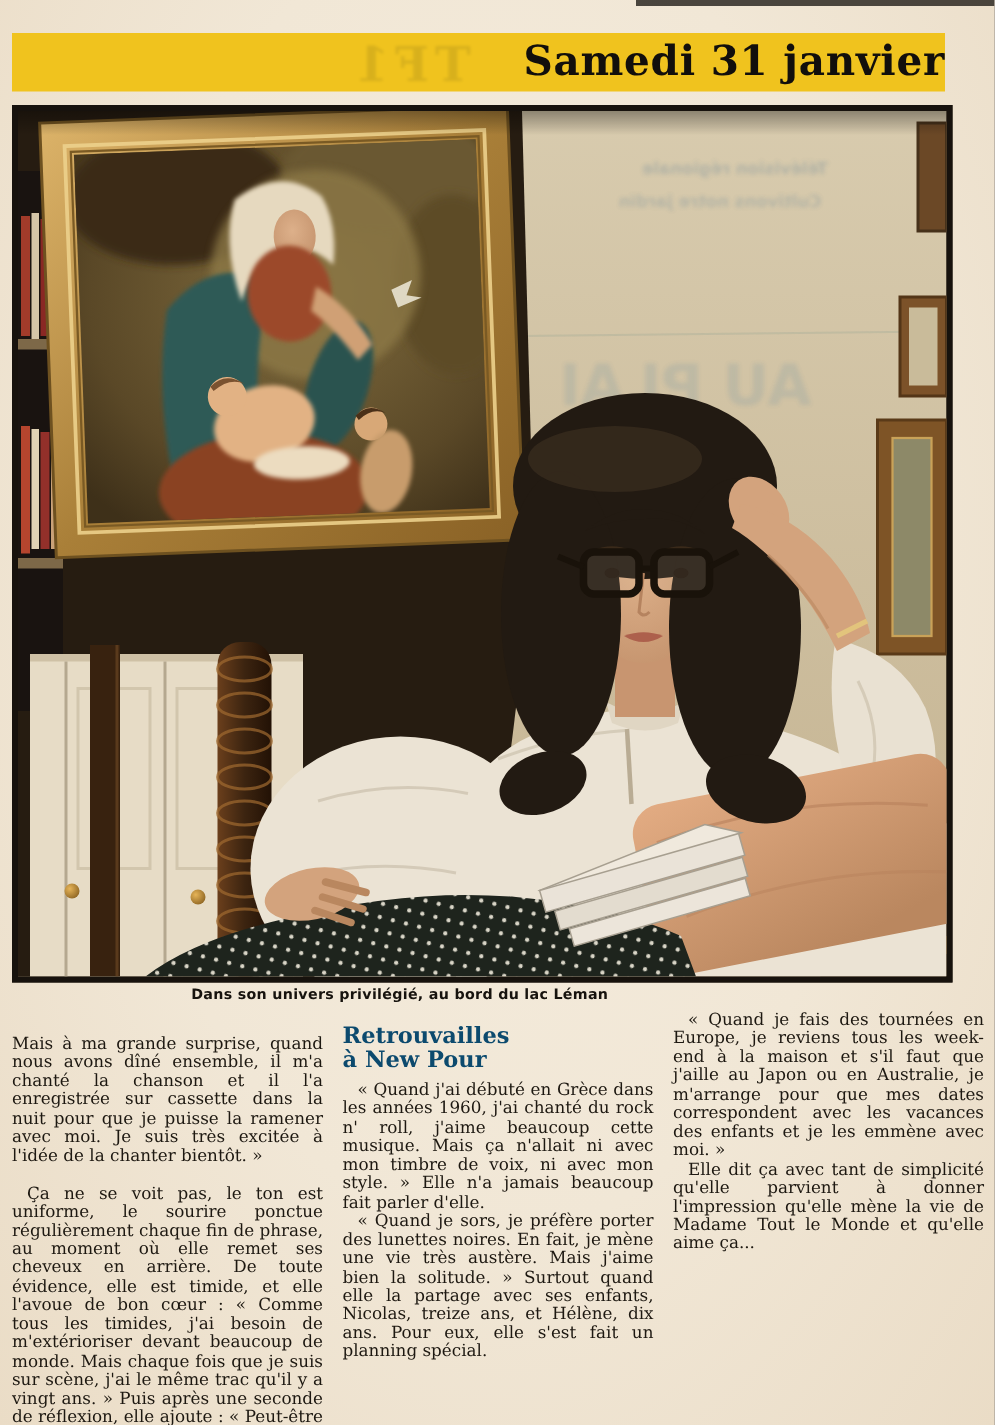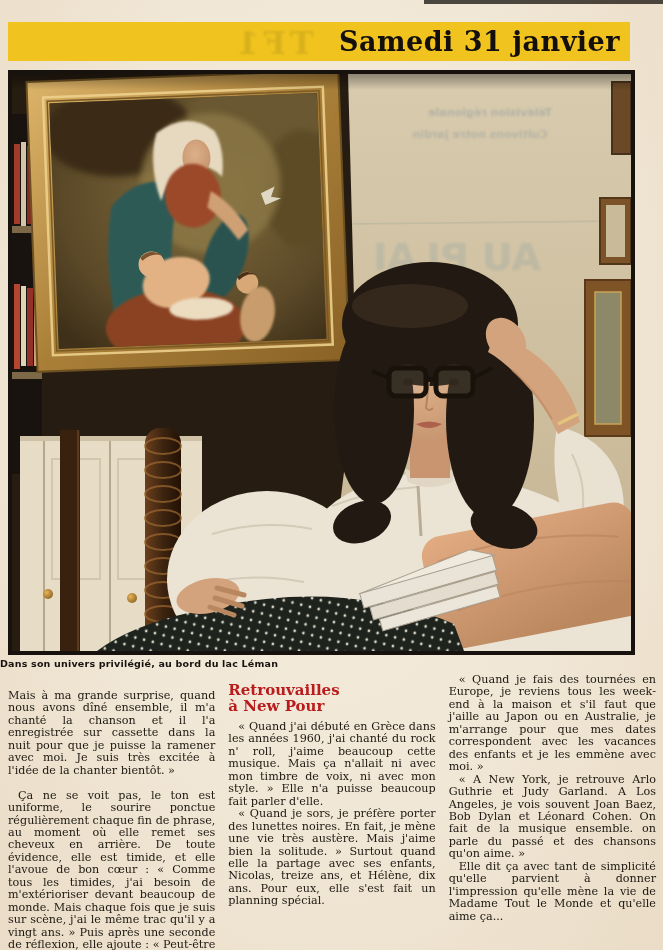--- a/index.html
+++ b/index.html
@@ -6,53 +6,53 @@
   body{
     width:663px;height:950px;overflow:hidden;position:relative;
     background:radial-gradient(ellipse at 50% 40%, #f5ecdd 0%, #f1e7d6 55%, #eadcc6 100%);
     font-family:"DejaVu Serif", serif;
     -webkit-font-smoothing:antialiased;
   }
   .top-strip{position:absolute;left:424px;top:0;width:239px;height:4px;background:#201d18;opacity:.8;}
   .date-band{
     position:absolute;left:8px;top:22px;width:622px;height:39px;
     background:#f0c31e;display:flex;align-items:center;justify-content:flex-end;
-    padding-right:10px;box-sizing:border-box;
+    padding-right:0;box-sizing:border-box;
   }
   .date-band .date{
     font-family:"DejaVu Serif", serif;font-weight:bold;font-size:27px;color:#120f0c;
     letter-spacing:.5px;transform:scaleY(1.02);
   }
   .band-ghost{
     position:absolute;left:225px;top:2px;font-weight:bold;font-size:32px;color:#4a4415;
     opacity:.14;transform:scaleX(-1);filter:blur(1px);letter-spacing:4px;
   }
   .photo-frame{
     position:absolute;left:8px;top:70px;width:619px;height:577px;
     border:4px solid #17120d;background:#241a11;
   }
   .photo-frame svg{display:block;}
   .photo-caption{
-    position:absolute;left:0;top:658px;width:533px;text-align:left;
+    position:absolute;left:0;top:658px;width:533px;text-align:center;
     font-family:"DejaVu Sans", sans-serif;font-weight:bold;font-size:9.5px;color:#17130e;
     letter-spacing:.2px;
   }
   .article{
     position:absolute;left:8px;top:674px;width:648px;
     display:grid;grid-template-columns:1fr 1fr 1fr;column-gap:13px;
     color:#1d1811;
   }
   .article p{
     margin:0;font-size:11.2px;line-height:12.45px;text-align:justify;
     text-indent:10px;hyphens:none;
   }
   .article p.flush{text-indent:0;margin-top:16px;}
   .article p.gap-before{margin-top:12.5px;}
   .subhead{
-    font-weight:bold;font-size:15px;line-height:16px;margin:8px 0 7px 0;color:#b91c1c;
+    font-weight:bold;font-size:15px;line-height:16px;margin:8px 0 7px 0;color:#0c4a6e;
   }
 </style>
 </head>
 <body>
 
 <div class="top-strip"></div>
 
 <div class="date-band">
   <span class="band-ghost">TF1</span>
   <span class="date">Samedi 31 janvier</span>
@@ -288,22 +288,21 @@
 <div class="article">
   <div class="col">
     <p class="flush">Mais à ma grande surprise, quand nous avons dîné ensemble, il m'a chanté la chanson et il l'a enregistrée sur cassette dans la nuit pour que je puisse la ramener avec moi. Je suis très excitée à l'idée de la chanter bientôt. »</p>
     <p class="gap-before">Ça ne se voit pas, le ton est uniforme, le sourire ponctue régulièrement chaque fin de phrase, au moment où elle remet ses cheveux en arrière. De toute évidence, elle est timide, et elle l'avoue de bon cœur : « Comme tous les timides, j'ai besoin de m'extérioriser devant beaucoup de monde. Mais chaque fois que je suis sur scène, j'ai le même trac qu'il y a vingt ans. » Puis après une seconde de réflexion, elle ajoute : « Peut-être plus, même. Quand on débute, on a peur que les gens ne vous aiment pas, après on a peur qu'ils ne vous aiment plus, c'est pire. »</p>
   </div>
   <div class="col">
     <div class="subhead">
       <div>Retrouvailles</div>
       <div>à New Pour</div>
     </div>
-    <p>« Quand j'ai débuté en Grèce dans les années 1960, j'ai chanté du rock n' roll, j'aime beaucoup cette musique. Mais ça n'allait ni avec mon timbre de voix, ni avec mon style. » Elle n'a puisse beaucoup fait parler d'elle.</p>
+    <p>« Quand j'ai débuté en Grèce dans les années 1960, j'ai chanté du rock n' roll, j'aime beaucoup cette musique. Mais ça n'allait ni avec mon timbre de voix, ni avec mon style. » Elle n'a jamais beaucoup fait parler d'elle.</p>
     <p>« Quand je sors, je préfère porter des lunettes noires. En fait, je mène une vie très austère. Mais j'aime bien la solitude. » Surtout quand elle la partage avec ses enfants, Nicolas, treize ans, et Hélène, dix ans. Pour eux, elle s'est fait un planning spécial.</p>
   </div>
   <div class="col">
     <p>« Quand je fais des tournées en Europe, je reviens tous les week-end à la maison et s'il faut que j'aille au Japon ou en Australie, je m'arrange pour que mes dates correspondent avec les vacances des enfants et je les emmène avec moi. »</p>
-    <p>« A New York, je retrouve Arlo Guthrie et Judy Garland. A Los Angeles, je vois souvent Joan Baez, Bob Dylan et Léonard Cohen. On fait de la musique ensemble. on parle du passé et des chansons qu'on aime. »</p>
     <p>Elle dit ça avec tant de simplicité qu'elle parvient à donner l'impression qu'elle mène la vie de Madame Tout le Monde et qu'elle aime ça...</p>
 
   </div>
 </div>
 
 </body></html>

